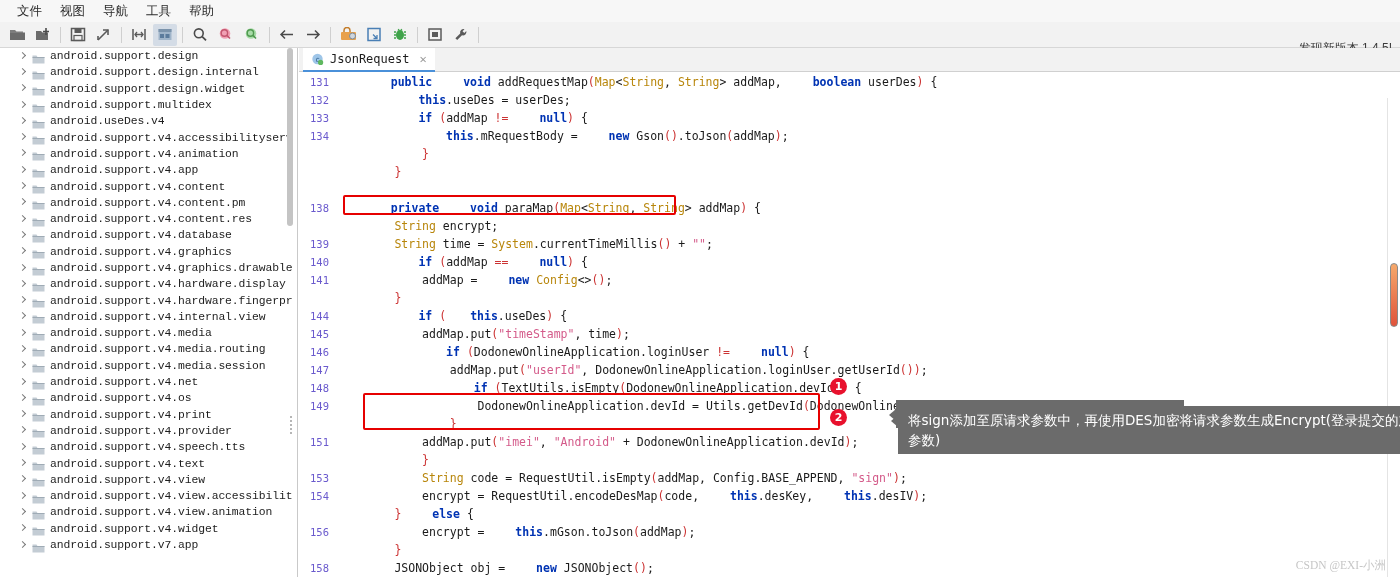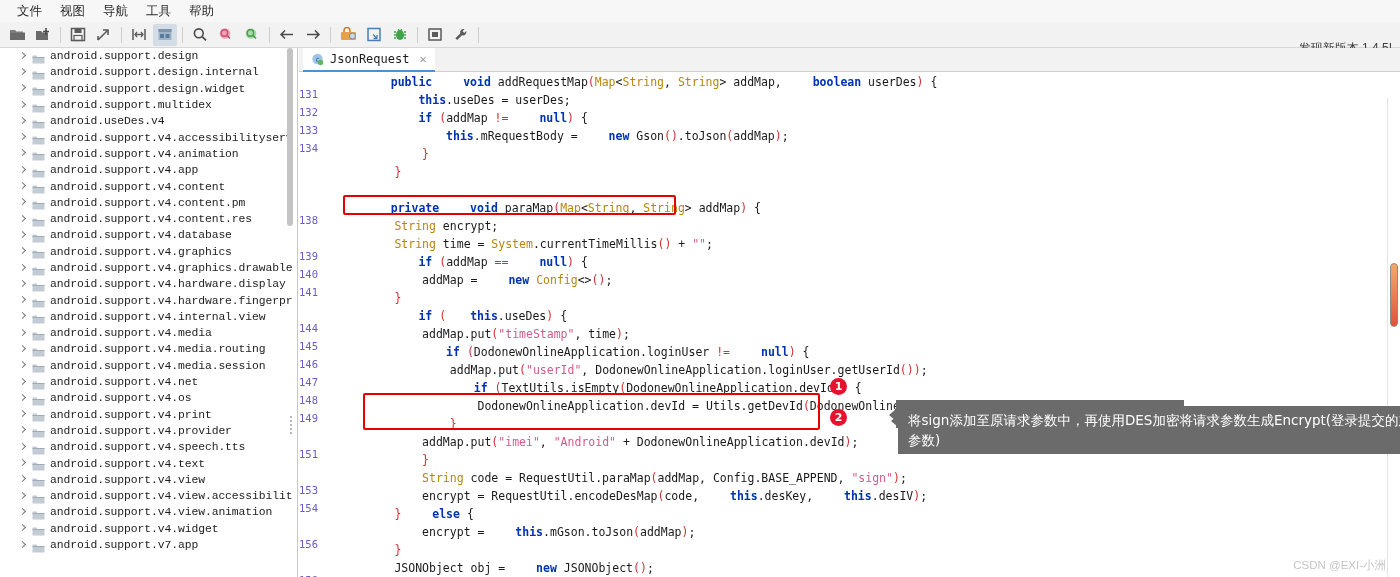--- a/index.html
+++ b/index.html
@@ -100,21 +100,21 @@
     position:absolute; left:0; top:25px; right:0; bottom:0;
     background:#ffffff; overflow:hidden;
   }
   .code-lines {
     position:absolute; left:0; top:0; right:0; bottom:0;
     font-family:"DejaVu Sans Mono","Liberation Mono", monospace;
     font-size:11.5px; line-height:18px;
   }
   .cl { position:relative; height:18px; white-space:pre; }
   .cl .ln {
-    position:absolute; left:0; top:12px; width:30px; 
+    position:absolute; left:0; top:0; width:30px; text-align:right;
     color:#6a5acd; font-size:10.5px; line-height:18px;
     font-family:"DejaVu Sans Mono","Liberation Mono", monospace;
   }
   .cl .src { position:absolute; left:40px; top:0; line-height:18px; color:#1a1a1a; }
 
   .k  { color:#0033b3; font-weight:bold;padding-left:24px; }   
   .ty { color:#b8860b; }                      
   .st { color:#d45b8a; }
   .p  { color:#cc3333; }                      
   .pl { color:#1a1a1a; }
@@ -152,21 +152,21 @@
   .badge {
     position:absolute; width:17px; height:17px; border-radius:50%;
     background:#e8112d; color:#fff; font-size:11px; font-weight:bold;
     display:flex; align-items:center; justify-content:center;
     font-family:"DejaVu Sans","Liberation Sans", sans-serif;
   }
 
   .watermark {
     position:absolute; right:14px; bottom:4px;
     font-size:11.5px; color:#c6c6c6;
-    font-family:Liberation Sans, sans-serif;
+    font-family:Liberation Serif, serif;
     white-space:nowrap;
     text-align:center;
   }
 </style>
 </head>
 <body>
 
 <div id="app">
 
   <div class="menubar">
@@ -617,21 +617,21 @@
           <div class="cl"><span class="ln"></span><span class="src"><span class="pl">        </span><span class="p">}</span></span></div>
           <div class="cl"><span class="ln">144</span><span class="src"><span class="pl">        </span><span class="k">if</span><span class="pl"> </span><span class="p">(</span><span class="k">this</span><span class="pl">.useDes</span><span class="p">)</span><span class="pl"> {</span></span></div>
           <div class="cl"><span class="ln">145</span><span class="src"><span class="pl">            </span><span class="pl">addMap.put</span><span class="p">(</span><span class="st">"timeStamp"</span><span class="pl">, time</span><span class="p">)</span><span class="pl">;</span></span></div>
           <div class="cl"><span class="ln">146</span><span class="src"><span class="pl">            </span><span class="k">if</span><span class="pl"> </span><span class="p">(</span><span class="pl">DodonewOnlineApplication.loginUser </span><span class="p">!=</span><span class="pl"> </span><span class="k">null</span><span class="p">)</span><span class="pl"> {</span></span></div>
           <div class="cl"><span class="ln">147</span><span class="src"><span class="pl">                </span><span class="pl">addMap.put</span><span class="p">(</span><span class="st">"userId"</span><span class="pl">, DodonewOnlineApplication.loginUser.getUserId</span><span class="p">())</span><span class="pl">;</span></span></div>
           <div class="cl"><span class="ln">148</span><span class="src"><span class="pl">                </span><span class="k">if</span><span class="pl"> </span><span class="p">(</span><span class="pl">TextUtils.isEmpty</span><span class="p">(</span><span class="pl">DodonewOnlineApplication.devId</span><span class="p">))</span><span class="pl"> {</span></span></div>
           <div class="cl"><span class="ln">149</span><span class="src"><span class="pl">                    </span><span class="pl">DodonewOnlineApplication.devId = Utils.getDevId</span><span class="p">(</span><span class="pl">DodonewOnlineApplication.getAppContext</span><span class="p">())</span><span class="pl">;</span></span></div>
           <div class="cl"><span class="ln"></span><span class="src"><span class="pl">                </span><span class="p">}</span></span></div>
           <div class="cl"><span class="ln">151</span><span class="src"><span class="pl">            </span><span class="pl">addMap.put</span><span class="p">(</span><span class="st">"imei"</span><span class="pl">, </span><span class="st">"Android"</span><span class="pl"> + DodonewOnlineApplication.devId</span><span class="p">)</span><span class="pl">;</span></span></div>
           <div class="cl"><span class="ln"></span><span class="src"><span class="pl">            </span><span class="p">}</span></span></div>
-          <div class="cl"><span class="ln">153</span><span class="src"><span class="pl">            </span><span class="ty">String</span><span class="pl"> code = RequestUtil.paraMap</span><span class="p">(</span><span class="pl">addMap, Config.BASE_APPEND, </span><span class="st">"sign"</span><span class="p">)</span><span class="pl">;</span></span></div>
+          <div class="cl"><span class="ln">153</span><span class="src"><span class="pl">            </span><span class="ty">String</span><span class="pl"> code = RequestUtil.isEmpty</span><span class="p">(</span><span class="pl">addMap, Config.BASE_APPEND, </span><span class="st">"sign"</span><span class="p">)</span><span class="pl">;</span></span></div>
           <div class="cl"><span class="ln">154</span><span class="src"><span class="pl">            </span><span class="pl">encrypt = RequestUtil.encodeDesMap</span><span class="p">(</span><span class="pl">code, </span><span class="k">this</span><span class="pl">.desKey, </span><span class="k">this</span><span class="pl">.desIV</span><span class="p">)</span><span class="pl">;</span></span></div>
           <div class="cl"><span class="ln"></span><span class="src"><span class="pl">        </span><span class="p">}</span><span class="pl"> </span><span class="k">else</span><span class="pl"> {</span></span></div>
           <div class="cl"><span class="ln">156</span><span class="src"><span class="pl">            </span><span class="pl">encrypt = </span><span class="k">this</span><span class="pl">.mGson.toJson</span><span class="p">(</span><span class="pl">addMap</span><span class="p">)</span><span class="pl">;</span></span></div>
           <div class="cl"><span class="ln"></span><span class="src"><span class="pl">        </span><span class="p">}</span></span></div>
           <div class="cl"><span class="ln">158</span><span class="src"><span class="pl">        </span><span class="pl">JSONObject obj = </span><span class="k">new</span><span class="pl"> JSONObject</span><span class="p">()</span><span class="pl">;</span></span></div>
         </div>
 
       <div class="redbox" style="left:44px; top:122px; width:333px; height:20px;"></div>
       <div class="redbox" style="left:64px; top:320px; width:457px; height:37px;"></div>
 

